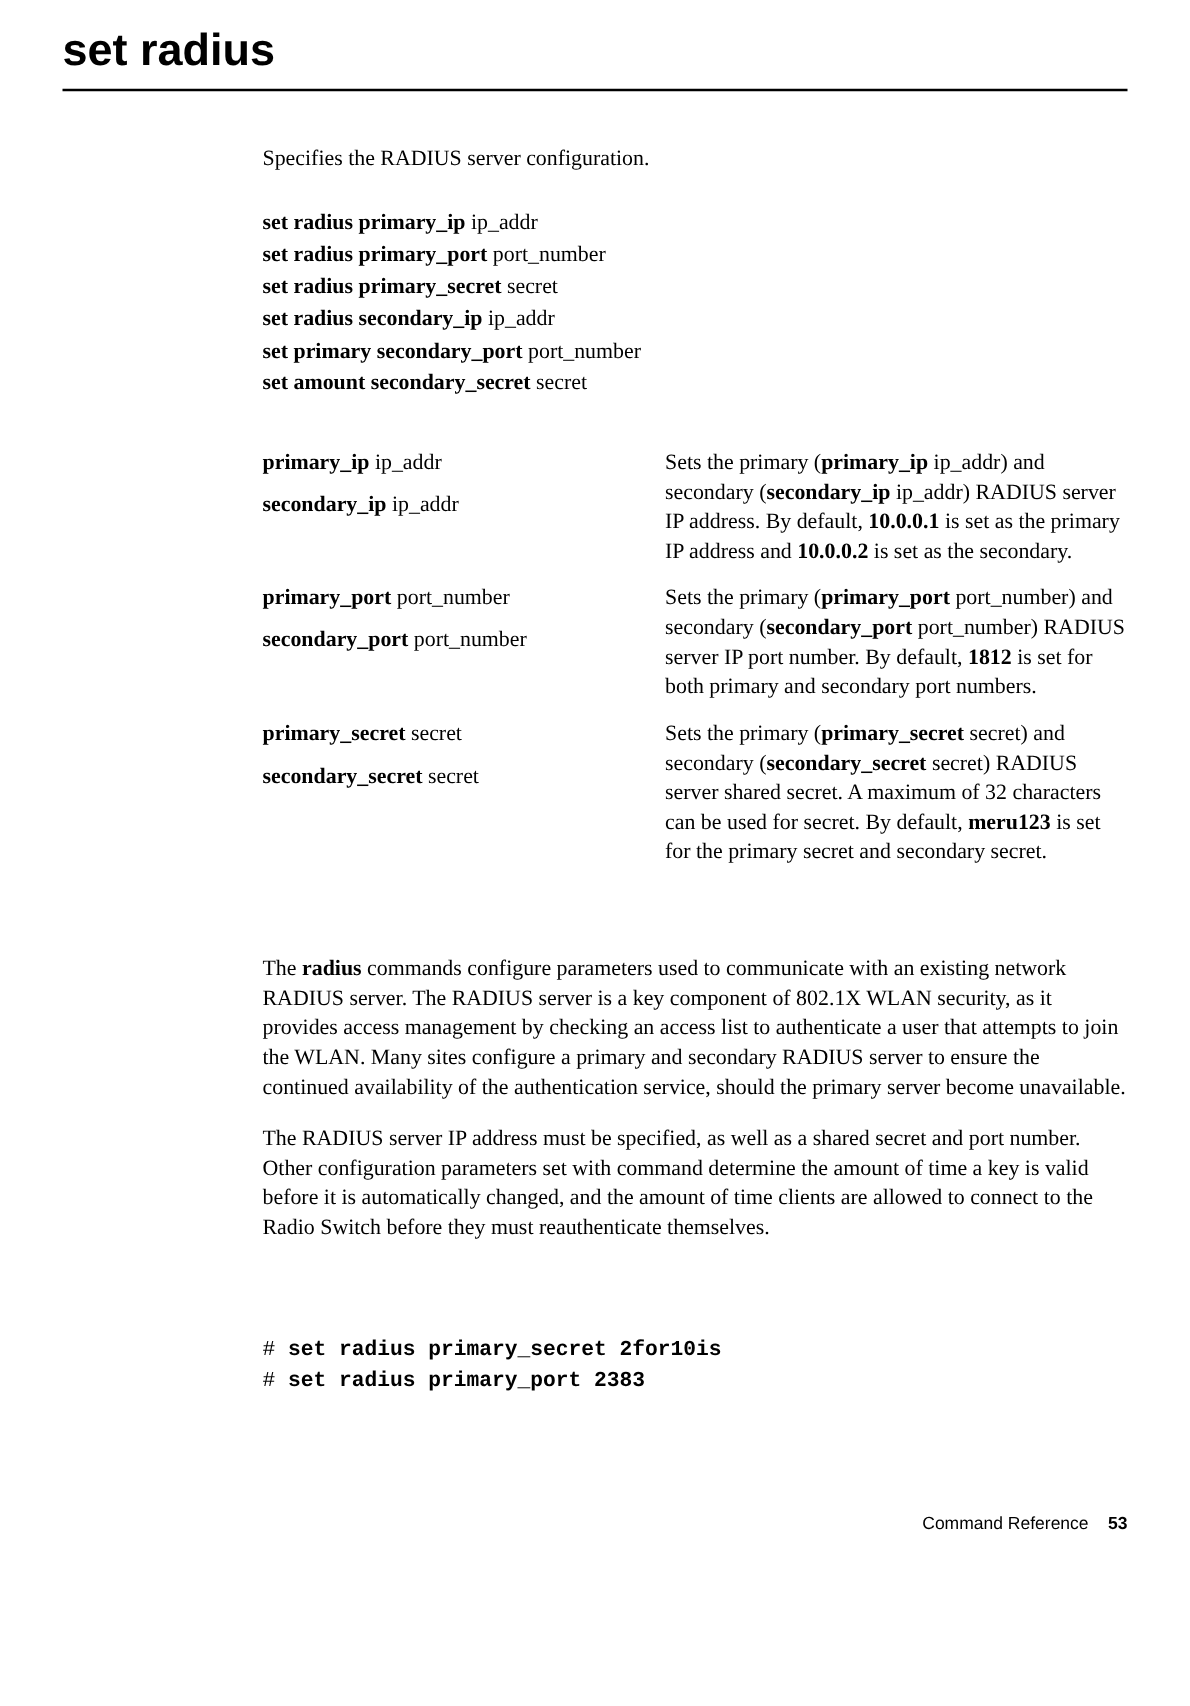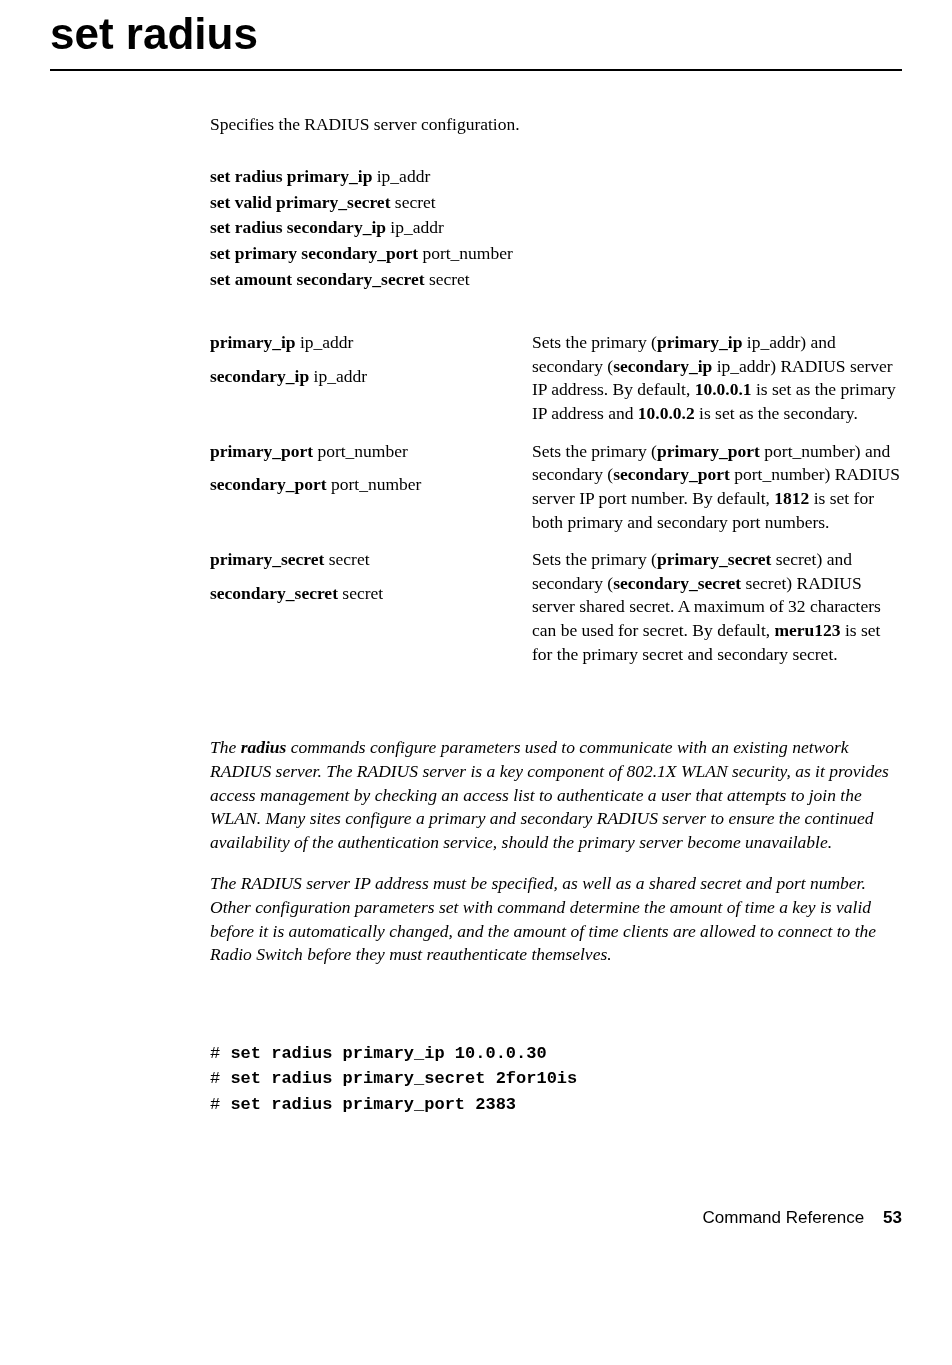--- a/index.html
+++ b/index.html
@@ -7,24 +7,24 @@
     font-size: 17.5px;
     line-height: 1.35;
     color: #000;
     margin: 0;
     padding: 0 50px 40px 50px;
     width: 952px;
     box-sizing: border-box;
   }
   .page-title {
     font-family: Arial, Helvetica, sans-serif;
-    font-size: 44px;
+    font-size: 36px;
     font-weight: bold;
     margin: 0 0 6px 0;
-    padding-top: 4px;
+    padding-top: 16px;
   }
   .rule {
     border: none;
     border-top: 2px solid #000;
     margin: 0 0 42px 0;
   }
   .content-indent {
     margin-left: 160px;
   }
   .intro {
@@ -56,58 +56,58 @@
   .param-left {
     width: 310px;
     padding-right: 12px;
     margin-left: 40px;
   }
   .param-left > div {
     margin-bottom: 10px;
   }
   .usage p {
     margin: 0 0 18px 0;
-    font-style: italic;
   }
   .examples-intro {
     margin: 0 0 18px 0;
   }
   .code-block {
     font-family: "Courier New", Courier, monospace;
     font-size: 17px;
     line-height: 1.5;
   }
   .code-block .line {
     white-space: pre;
   }
   .footer {
     text-align: right;
     font-family: Arial, Helvetica, sans-serif;
-    font-size: 17px;
+    font-size: 14px;
     margin-top: 90px;
   }
   .footer-page {
     font-weight: bold;
   }
 </style>
 </head>
 <body>
 
 <h1 class="page-title">set radius</h1>
 <hr class="rule">
 
 <div class="content-indent">
 
   <p class="intro">Specifies the RADIUS server configuration.</p>
 
   <div class="section">
 
     <div class="syntax-lines">
       <div><span class="bold">set radius primary_ip </span><span class="ital">ip_addr</span></div>
-      <div><span class="bold">set valid primary_secret </span><span class="ital">secret</span></div>
+      <div><span class="bold">set radius primary_port </span><span class="ital">port_number</span></div>
+      <div><span class="bold">set radius primary_secret </span><span class="ital">secret</span></div>
       <div><span class="bold">set radius secondary_ip </span><span class="ital">ip_addr</span></div>
       <div><span class="bold">set primary secondary_port </span><span class="ital">port_number</span></div>
       <div><span class="bold">set amount secondary_secret </span><span class="ital">secret</span></div>
     </div>
 
     <div class="param-table">
 
       <div class="param-row">
         <div class="param-left">
           <div><span class="bold">primary_ip </span><span class="ital">ip_addr</span></div>
@@ -145,21 +145,20 @@
 
     <p>
       <span>The </span><span class="bold">radius</span><span> commands configure parameters used to communicate with an existing network RADIUS server. The RADIUS server is a key component of  802.1X WLAN security, as it provides access management by checking an access list  to authenticate a user that attempts to join the WLAN. Many sites configure a primary and secondary RADIUS server to ensure the continued availability of the authentication  service, should the primary server become unavailable.</span>
     </p>
     <p>The RADIUS server IP address must be specified, as well as a shared secret and port number. Other configuration parameters set with command determine the amount of time a key is valid before it is automatically changed, and the amount of time clients are allowed to connect to the Radio Switch before they must reauthenticate themselves.</p>
   </div>
 
   <div class="section">
 
     <div class="code-block">
-      <div class="line"><span># </span><span class="bold">set radius primary_ip 10.0.0.30</span></div>
       <div class="line"><span># </span><span class="bold">set radius primary_secret 2for10is</span></div>
       <div class="line"><span># </span><span class="bold">set radius primary_port 2383</span></div>
     </div>
   </div>
 
 </div>
 
 <div class="footer">
   <span>Command Reference</span>&nbsp;&nbsp;&nbsp;&nbsp;<span class="footer-page">53</span>
 </div>

